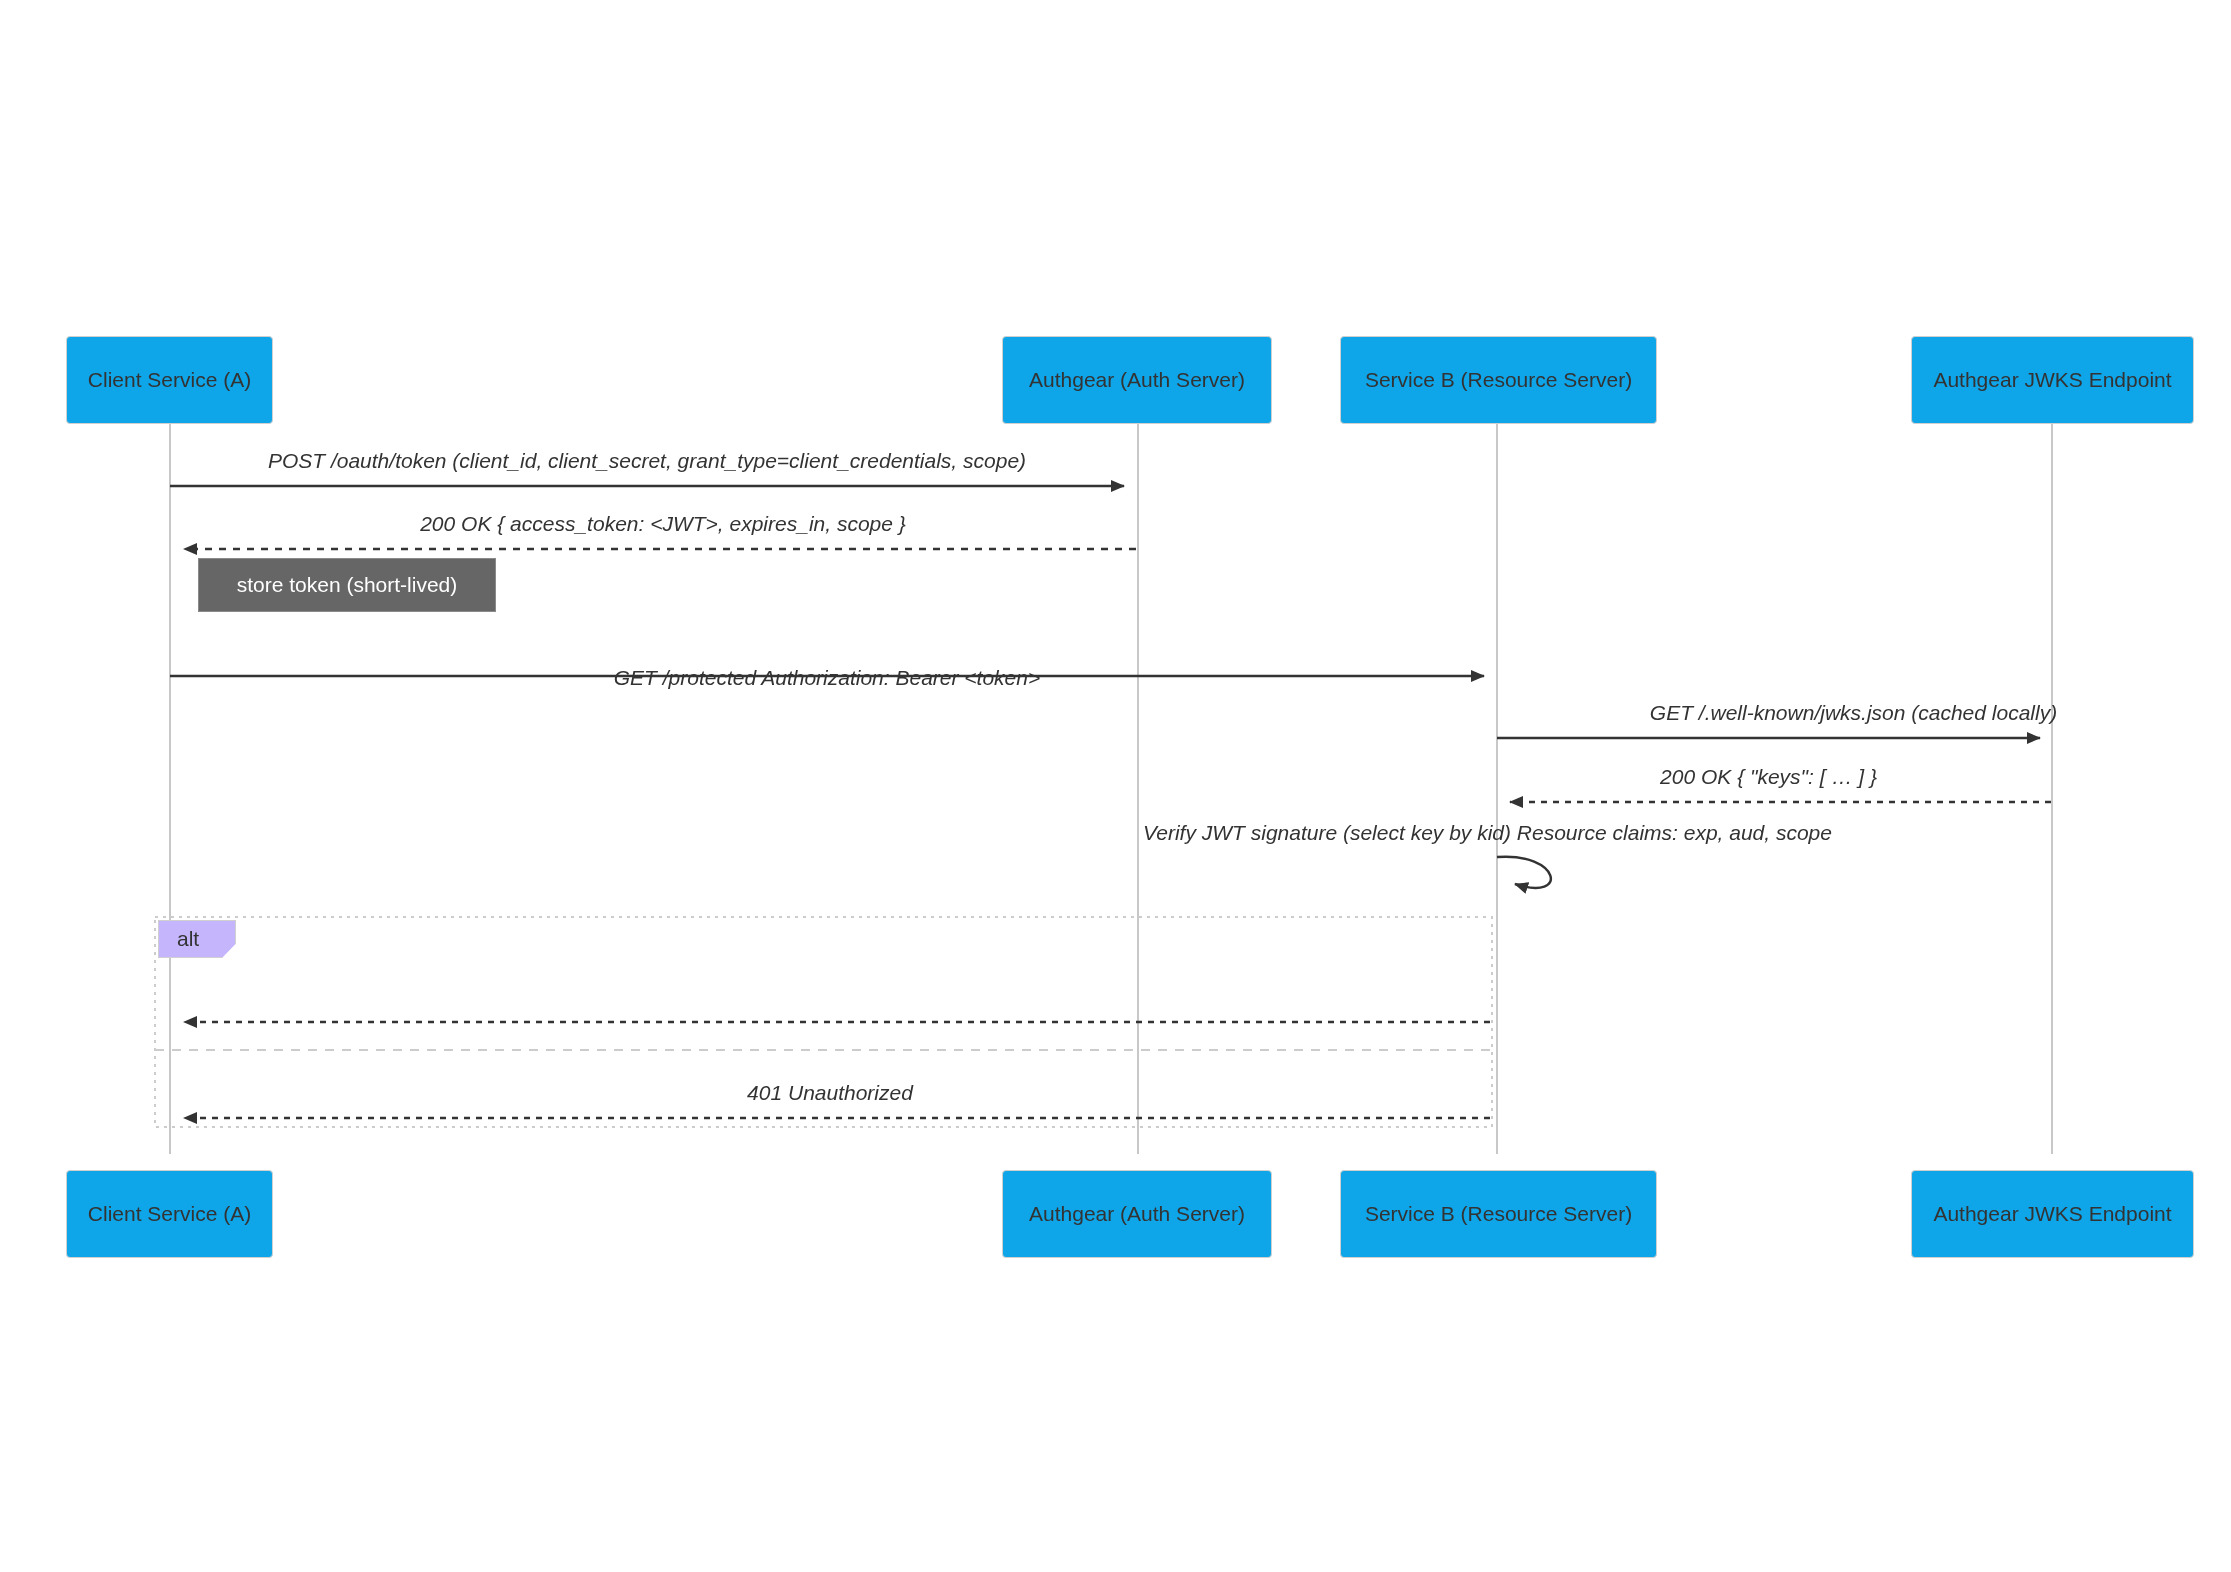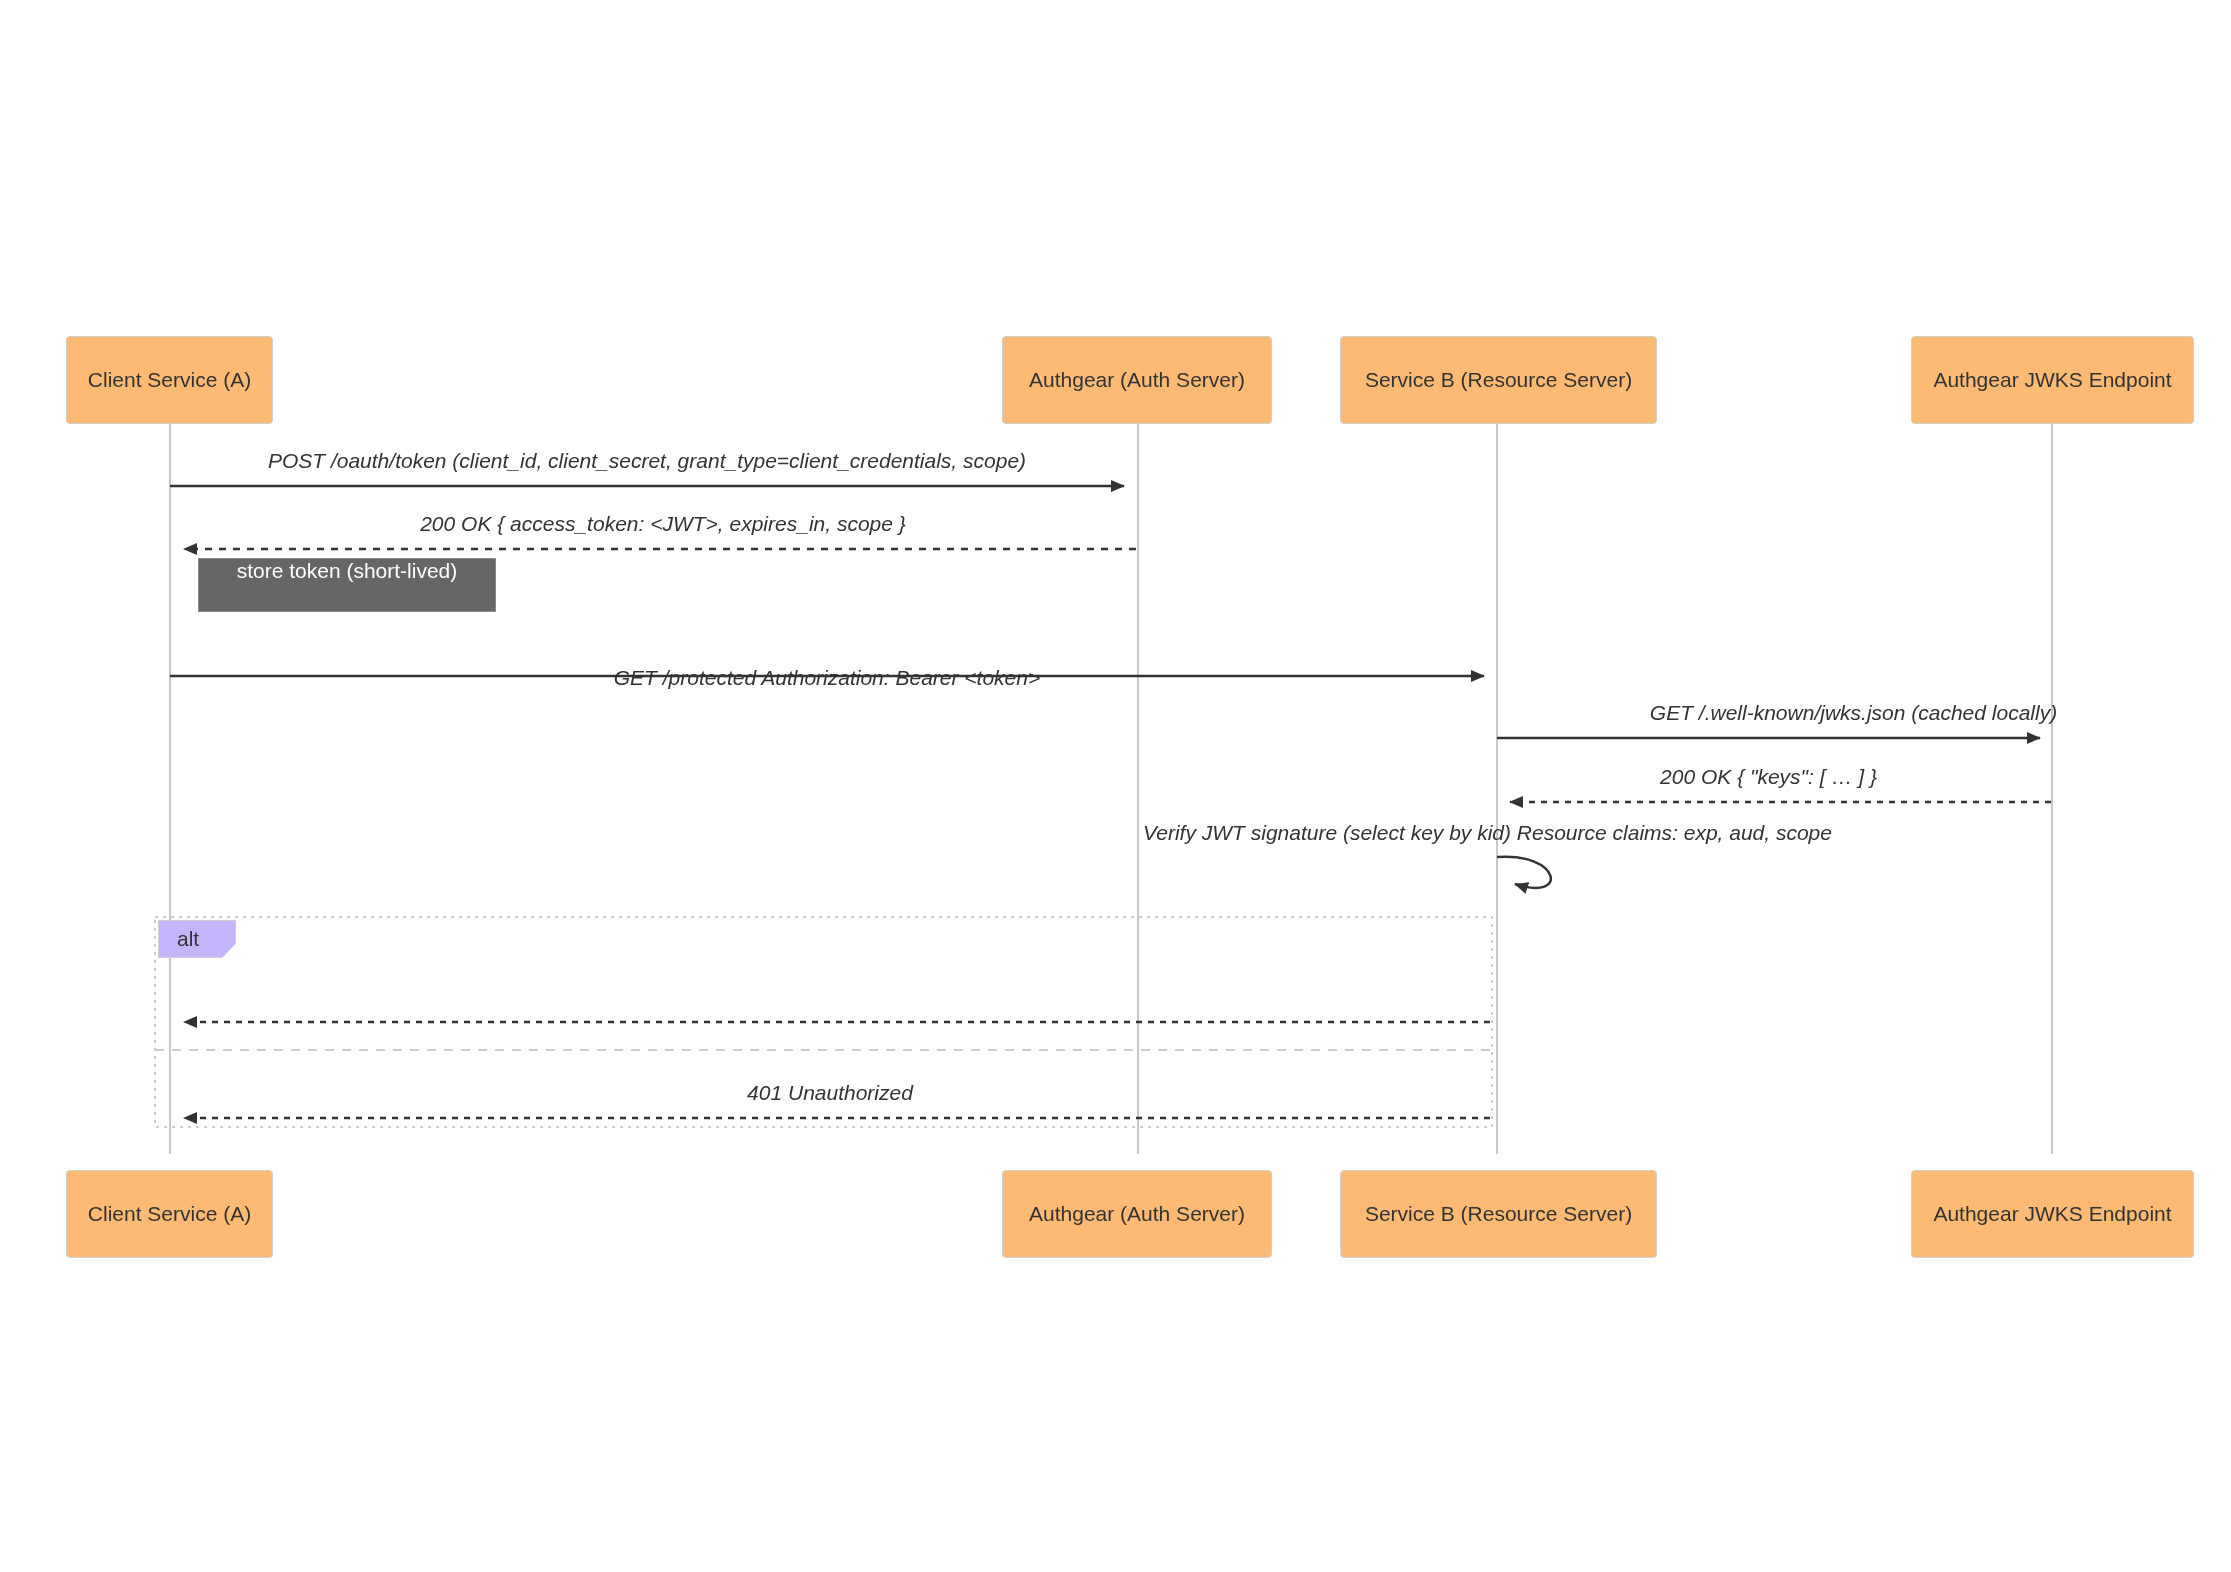--- a/index.html
+++ b/index.html
@@ -17,21 +17,21 @@
   }
   #diagram {
     position: absolute;
     left: 0;
     top: 0;
     width: 2231px;
     height: 1572px;
   }
   .participant-box {
     position: absolute;
-    background: #fdba74;
+    background: #0ea5e9;
     border: 1px solid #d0d0d0;
     border-radius: 4px;
     box-sizing: border-box;
     display: flex;
     align-items: center;
     justify-content: center;
     text-align: center;
   }
   .participant-label {
     font-size: 21px;
@@ -52,21 +52,21 @@
     text-align: center;
     line-height: 1.2;
     font-style: italic;
   }
   .note-box {
     position: absolute;
     background: #666666;
     border: 1px solid #8a8a8a;
     box-sizing: border-box;
     display: flex;
-    align-items: flex-start;
+    align-items: center;
     justify-content: center;
   }
   .note-text {
     font-size: 21px;
     color: #ffffff;
     white-space: nowrap;
   }
   .alt-label-box {
     position: absolute;
     background: #c4b5fd;

